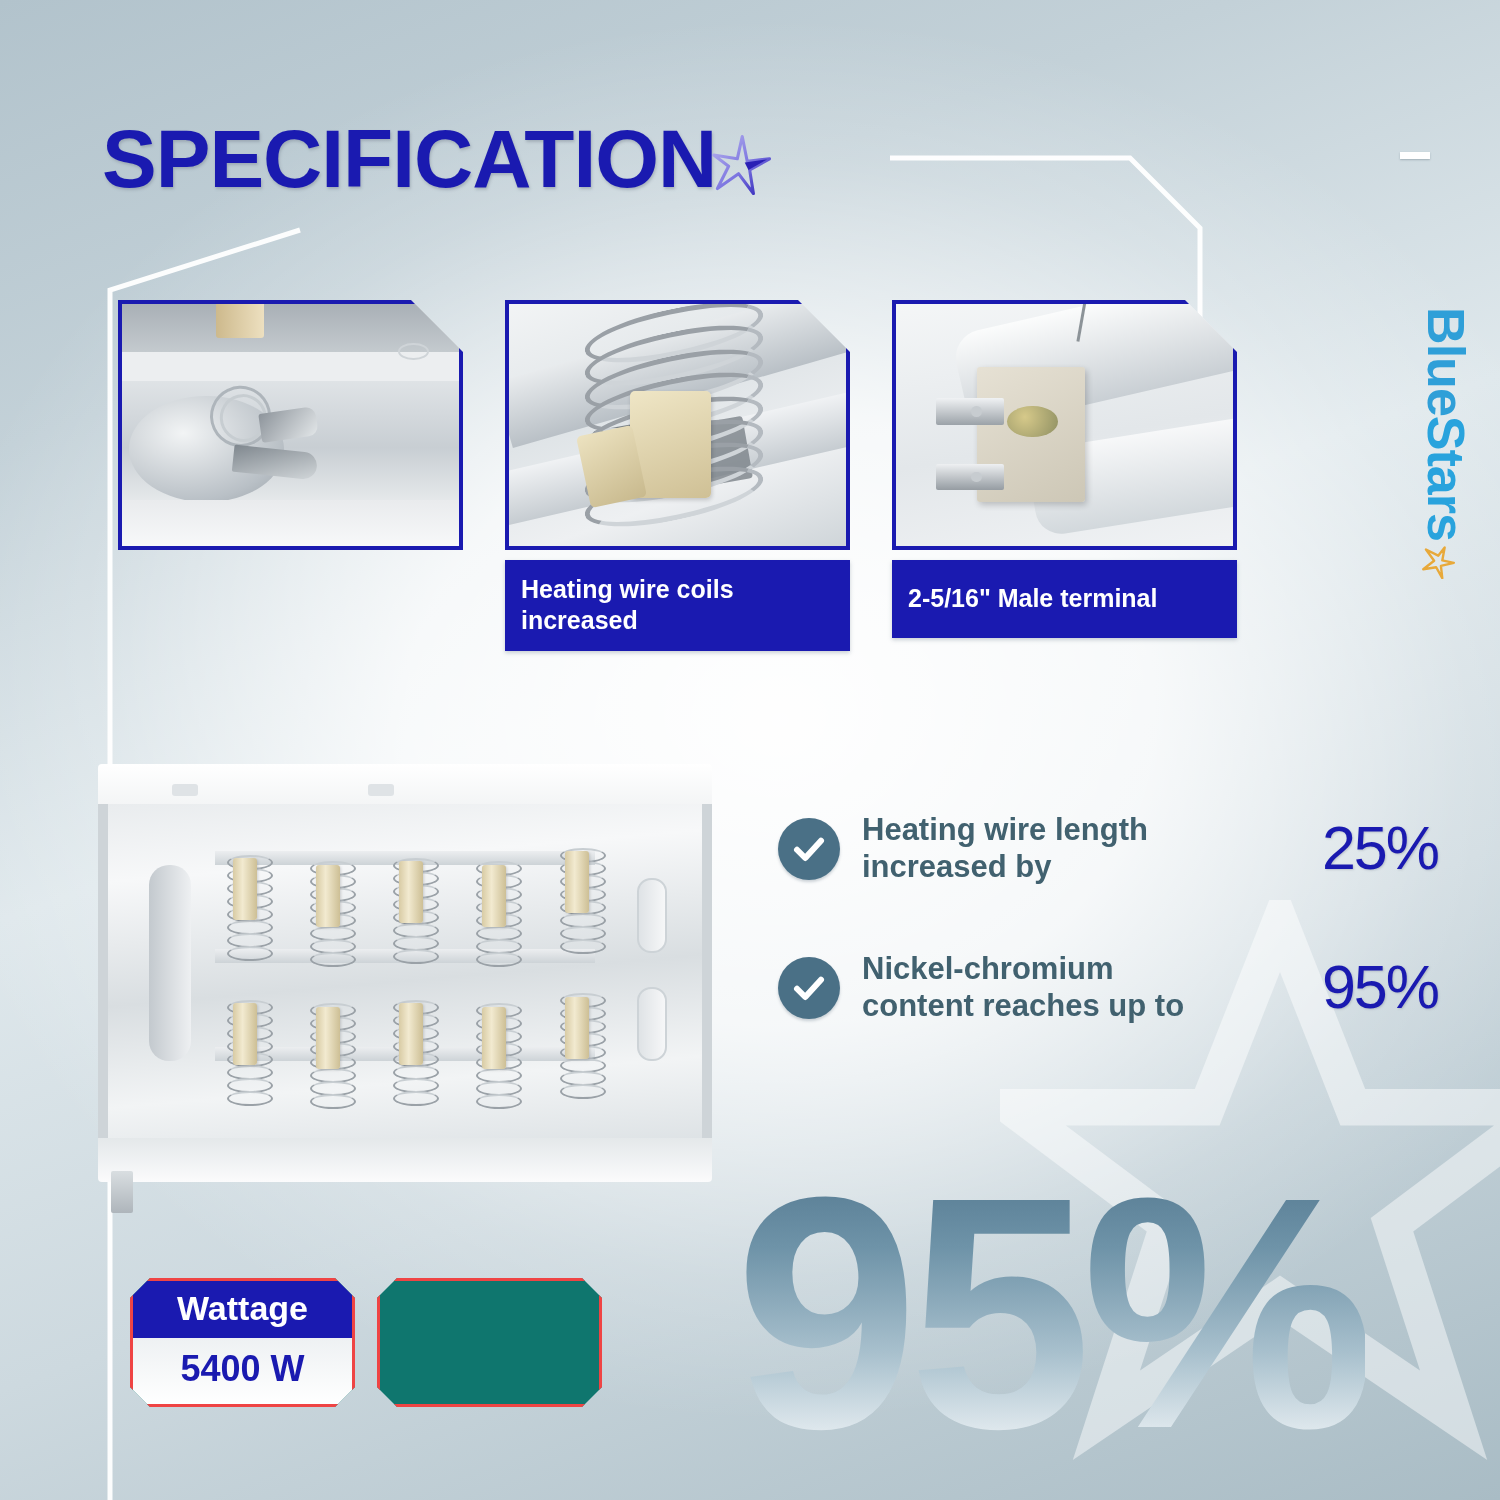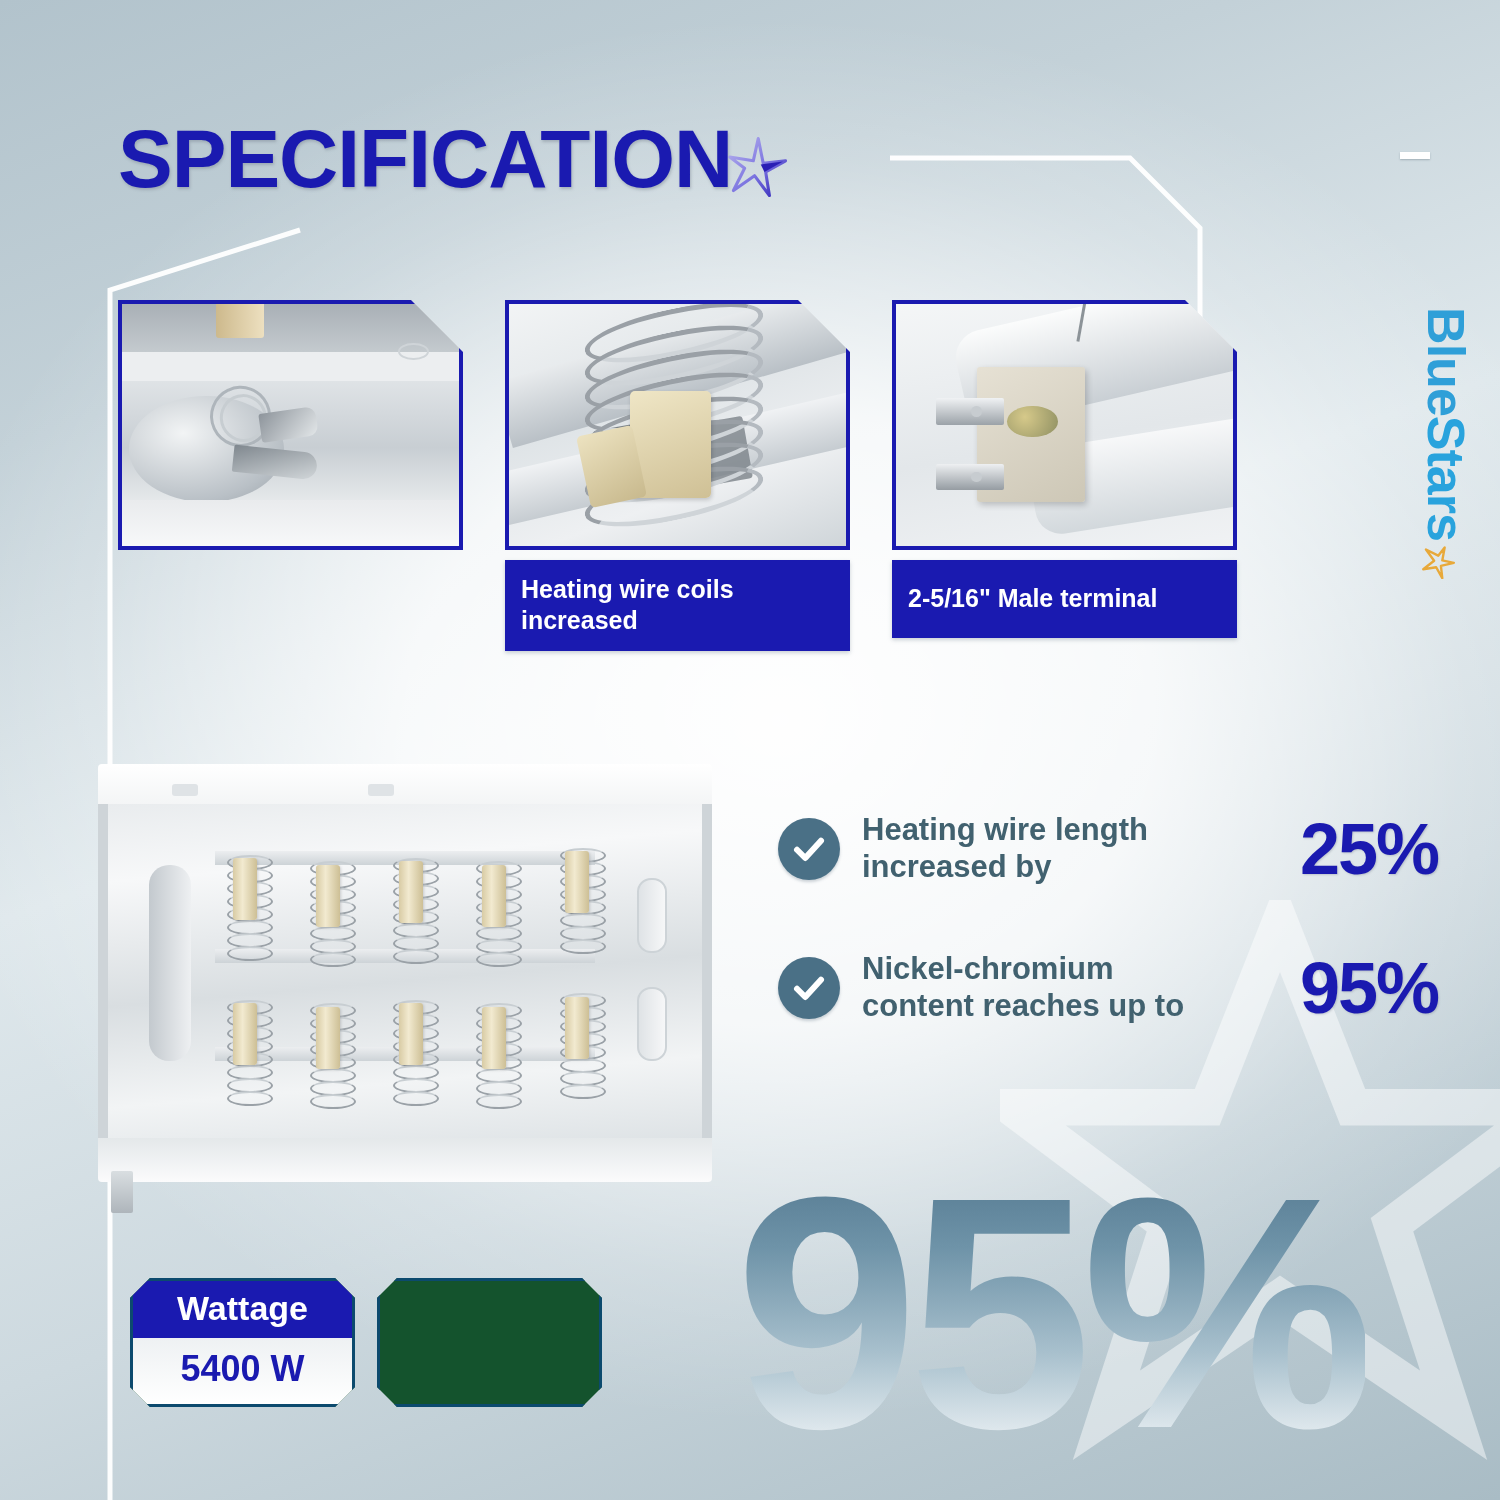--- a/index.html
+++ b/index.html
@@ -39,21 +39,21 @@
     letter-spacing:0.3px;
     text-shadow:0 1px 2px rgba(90,110,120,0.45);
   }
   .pn-dash {
     position:absolute; right:70px; top:152px;
     width:30px; height:7px; background:#ffffff;
     box-shadow:0 1px 2px rgba(90,110,120,0.4);
   }
 
   
-  .title-wrap { position:absolute; left:118px; top:118px; display:flex; align-items:center; }
+  .title-wrap { position:absolute; left:102px; top:118px; display:flex; align-items:flex-start; }
   .title {
     font-size:82px; font-weight:bold; color:#1a1ab0;
     letter-spacing:-1px; line-height:1;
     text-shadow:1px 2px 3px rgba(120,130,145,0.45);
     font-family:"Liberation Sans", sans-serif;
   }
   .title-star { width:62px; height:62px; margin-left:-6px; margin-top:16px; }
   .title-star svg { width:100%; height:100%; display:block; }
 
   
@@ -193,43 +193,43 @@
     display:flex; align-items:center; justify-content:center;
     box-shadow:0 2px 3px rgba(90,110,125,.3);
   }
   .check svg { width:36px; height:36px; display:block; }
   .bullet-text {
     margin-left:22px; color:#41616f;
     font-size:31px; font-weight:bold; line-height:1.18;
     max-width:330px;
   }
   .bullet-pct {
-    color:#1a1ab0; font-size:72px; font-weight:bold; line-height:1;
+    color:#1a1ab0; font-size:61px; font-weight:normal; line-height:1;
     margin-left:auto; letter-spacing:-2px;
     text-shadow:1px 1px 2px rgba(120,130,145,.35);
     white-space:nowrap;
   }
 
   
   .big-pct {
     position:absolute; left:735px; top:1148px;
     font-size:330px; font-weight:bold; letter-spacing:-10px;
     line-height:1;
     background:linear-gradient(180deg,#4f748c 0%,#6e93a8 30%,#a8c0cd 62%,#e4ecf0 88%,#f6f9fa 100%);
     -webkit-background-clip:text; background-clip:text;
     -webkit-text-fill-color:transparent; color:transparent;
   }
 
   
   .badges { position:absolute; left:130px; top:1278px; display:flex; gap:22px; }
   .badge {
-    width:225px; border:3px solid #0c4a6e;
+    width:225px; border:3px solid #ef4444;
     clip-path:polygon(20px 0, calc(100% - 20px) 0, 100% 20px, 100% calc(100% - 20px),
                       calc(100% - 20px) 100%, 20px 100%, 0 calc(100% - 20px), 0 20px);
-    background:#14532d; overflow:hidden;
+    background:#0f766e; overflow:hidden;
     box-shadow:0 2px 5px rgba(110,125,140,.3);
   }
   .badge-head {
     background:#1a1ab0; color:#fff; text-align:center;
     font-size:34px; font-weight:bold; padding:8px 0 10px;
   }
   .badge-val {
     background:linear-gradient(180deg,#eef1f3,#ffffff);
     color:#1a1ab0; text-align:center;
     font-size:36px; font-weight:bold; padding:10px 0 14px;

